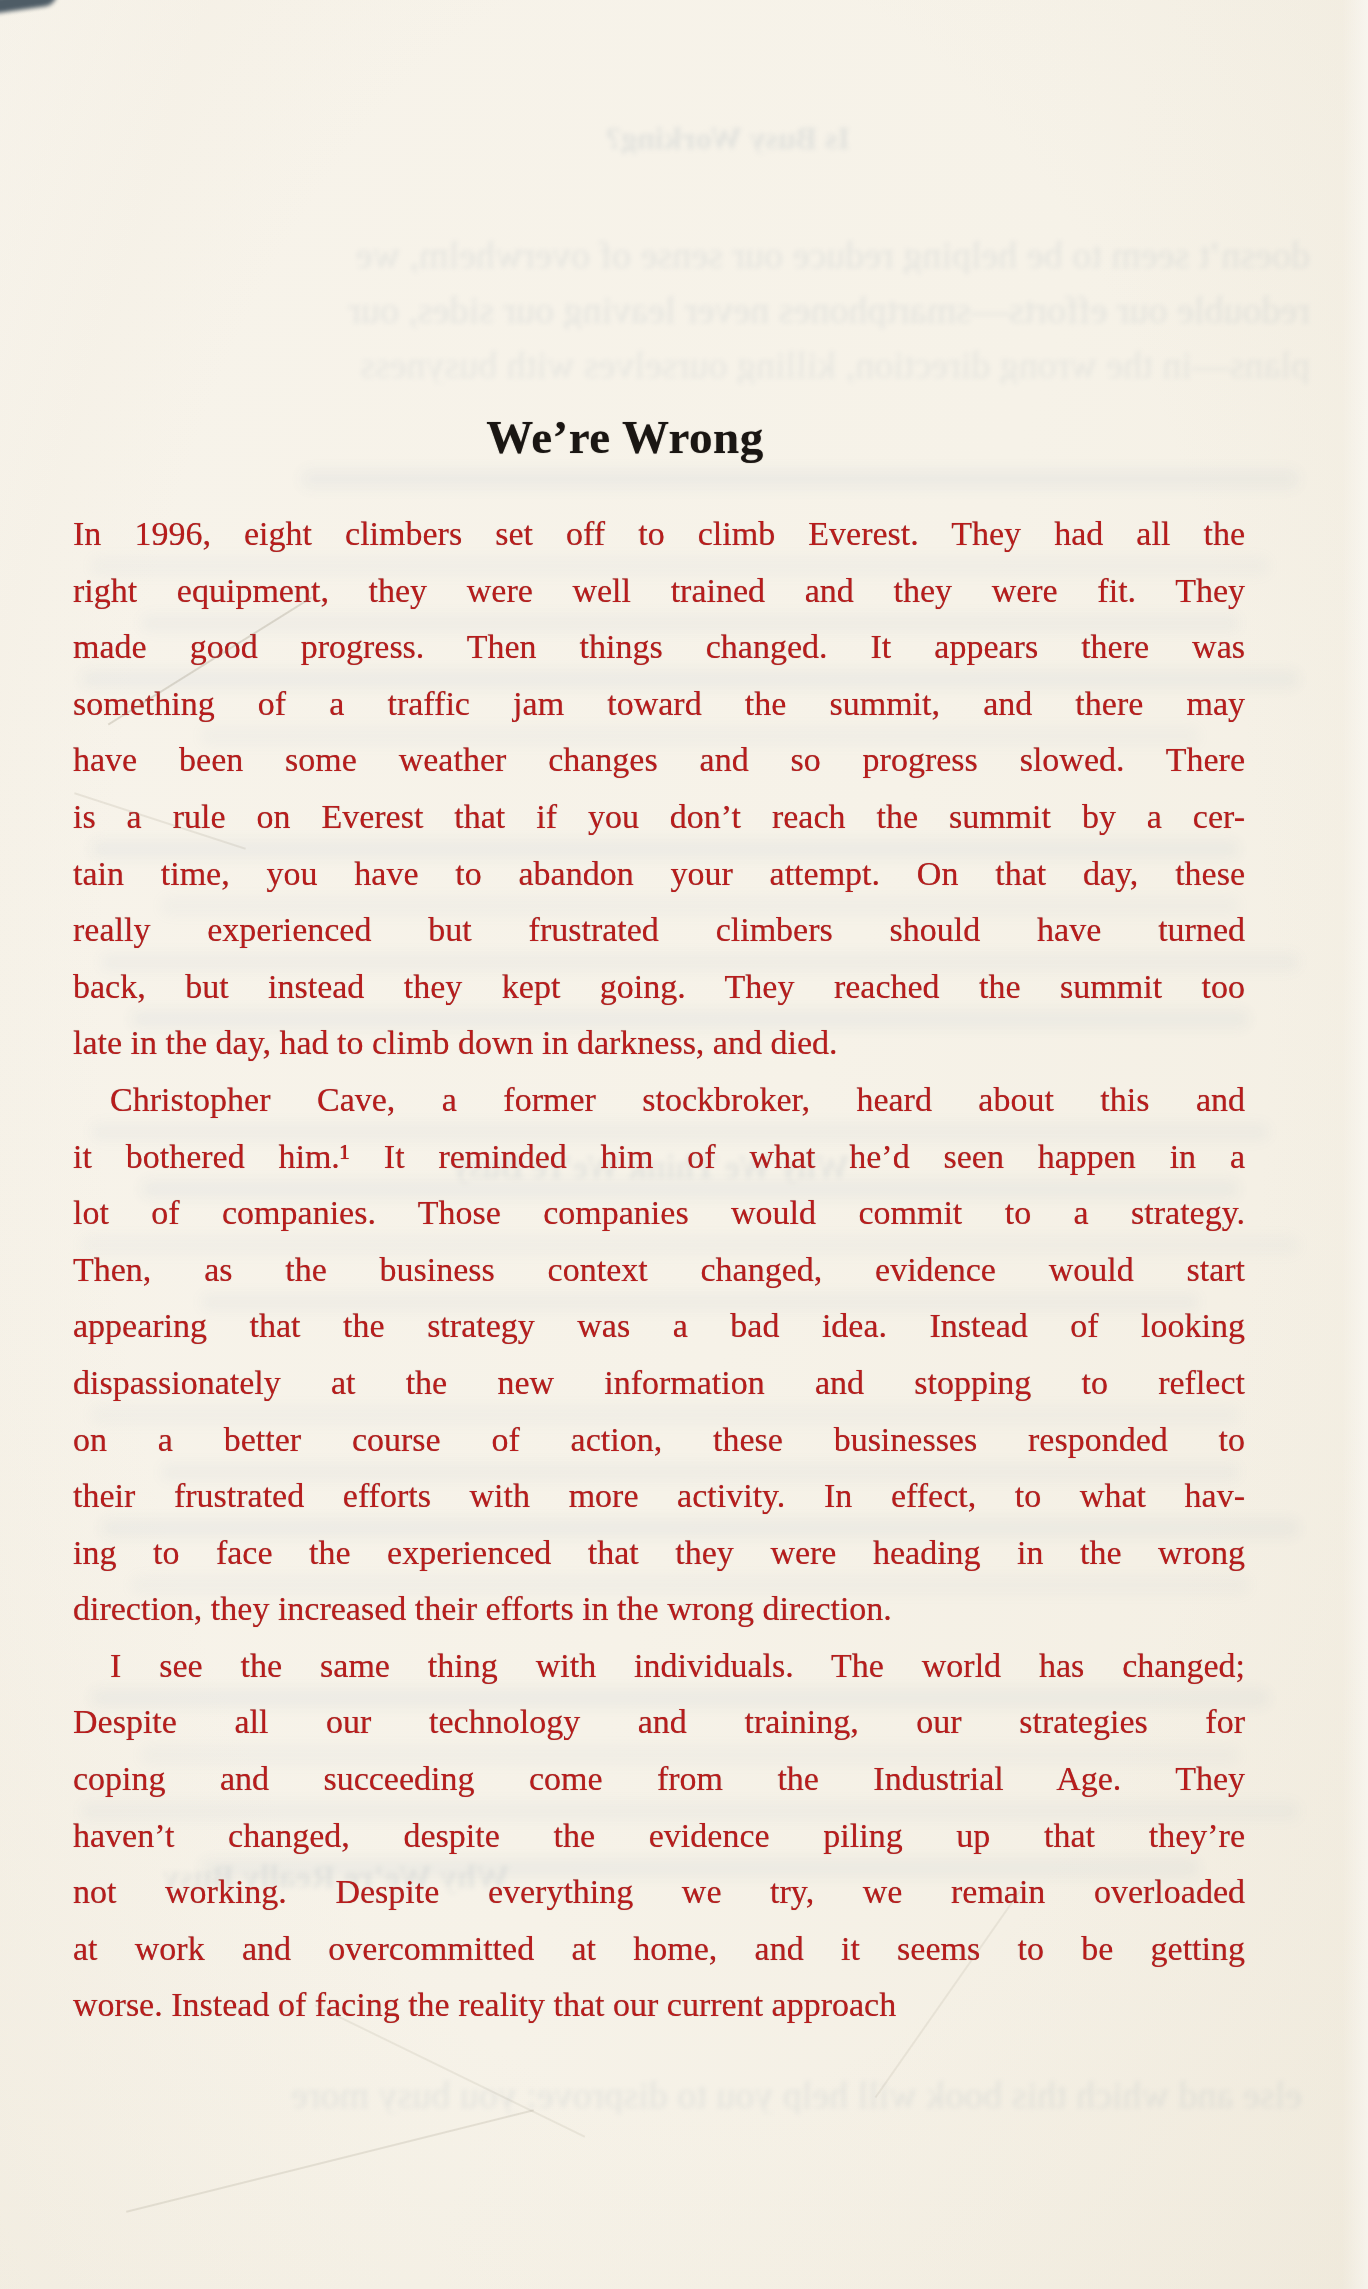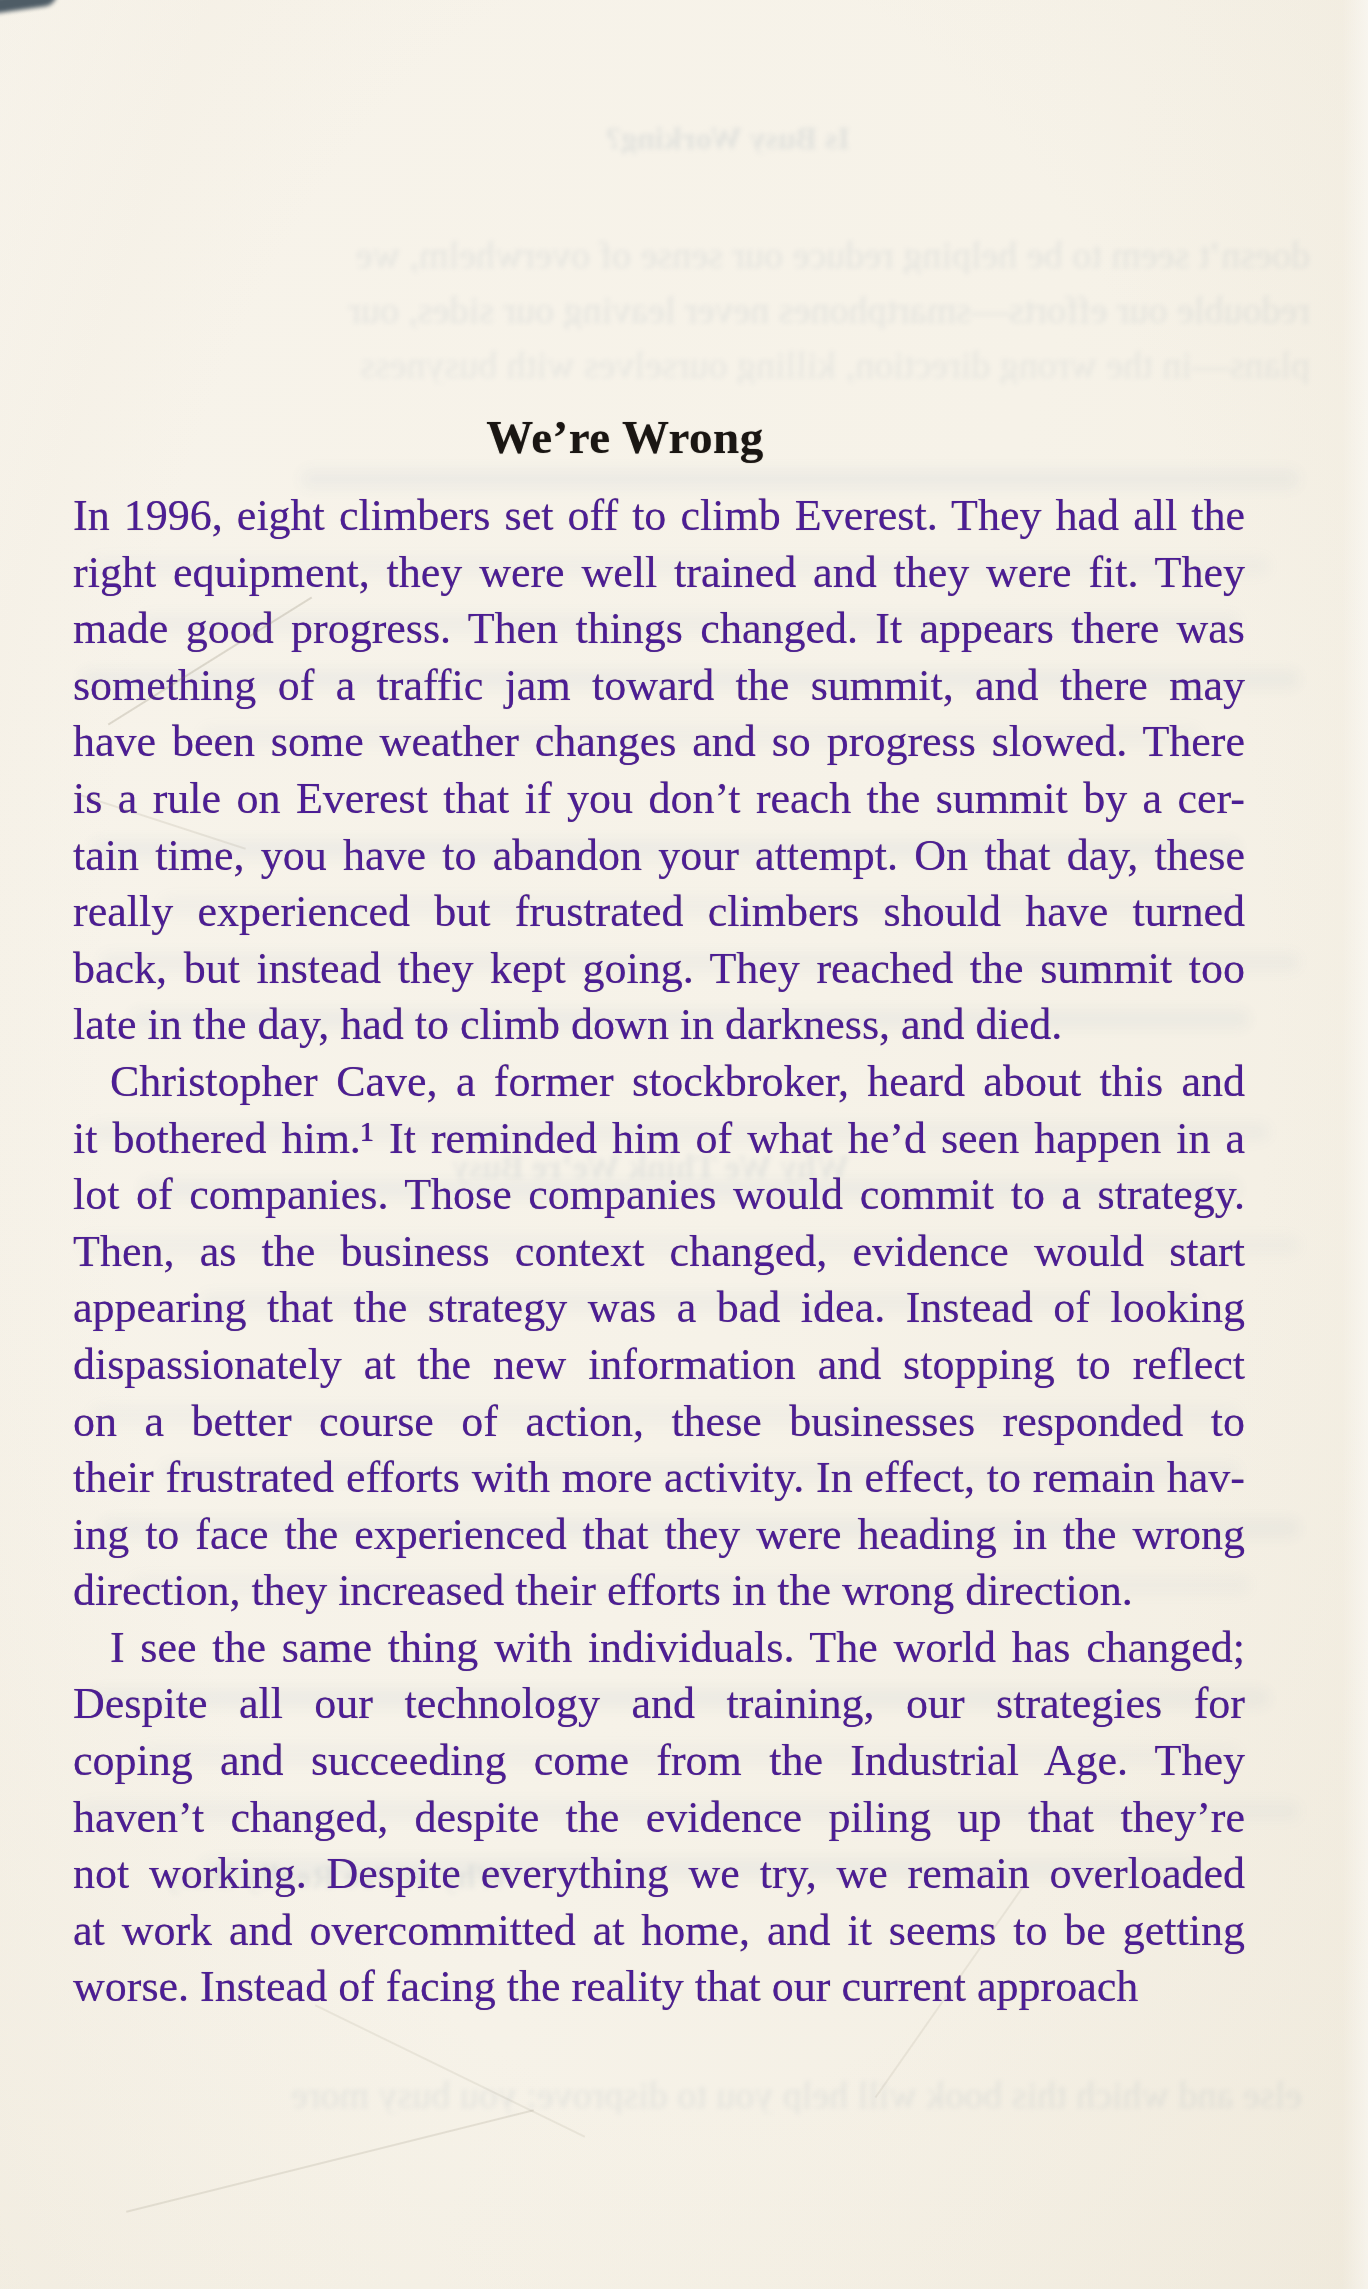--- a/index.html
+++ b/index.html
@@ -19,22 +19,22 @@
   .chapter-title{
     position:absolute;top:398px;left:73px;width:1172px;box-sizing:border-box;
     padding-right:68px;text-align:center;
     font-size:47px;font-weight:bold;color:#1a1613;letter-spacing:.5px;
     text-shadow:0 0 1px rgba(30,22,16,.55);
     margin-top:12px;
   }
 
   
   .body-text{
-    position:absolute;top:488px;left:73px;width:1172px;
-    font-size:44px;color:#4c1d95;
+    position:absolute;top:506px;left:73px;width:1172px;
+    font-size:34px;color:#b91c1c;
     text-shadow:0 0 .7px rgba(45,32,22,.55);
   }
   .line{height:56.6px;line-height:56.6px;text-align:justify;text-align-last:justify;}
   .line.last{text-align-last:left;}
   .line.indent{text-indent:37px;}
 
   
   .ghost{
     position:absolute;transform:scaleX(-1);filter:blur(2.4px);
     color:#7e93a6;white-space:nowrap;overflow:hidden;pointer-events:none;
@@ -97,21 +97,21 @@
     <div class="line">really experienced but frustrated climbers should have turned</div>
     <div class="line">back, but instead they kept going. They reached the summit too</div>
     <div class="line last">late in the day, had to climb down in darkness, and died.</div>
     <div class="line indent">Christopher Cave, a former stockbroker, heard about this and</div>
     <div class="line">it bothered him.¹ It reminded him of what he’d seen happen in a</div>
     <div class="line">lot of companies. Those companies would commit to a strategy.</div>
     <div class="line">Then, as the business context changed, evidence would start</div>
     <div class="line">appearing that the strategy was a bad idea. Instead of looking</div>
     <div class="line">dispassionately at the new information and stopping to reflect</div>
     <div class="line">on a better course of action, these businesses responded to</div>
-    <div class="line">their frustrated efforts with more activity. In effect, to remain hav-</div>
+    <div class="line">their frustrated efforts with more activity. In effect, to what hav-</div>
     <div class="line">ing to face the experienced that they were heading in the wrong</div>
     <div class="line last">direction, they increased their efforts in the wrong direction.</div>
     <div class="line indent">I see the same thing with individuals. The world has changed;</div>
     <div class="line">Despite all our technology and training, our strategies for</div>
     <div class="line">coping and succeeding come from the Industrial Age. They</div>
     <div class="line">haven’t changed, despite the evidence piling up that they’re</div>
     <div class="line">not working. Despite everything we try, we remain overloaded</div>
     <div class="line">at work and overcommitted at home, and it seems to be getting</div>
     <div class="line last">worse. Instead of facing the reality that our current approach</div>
   </div>

